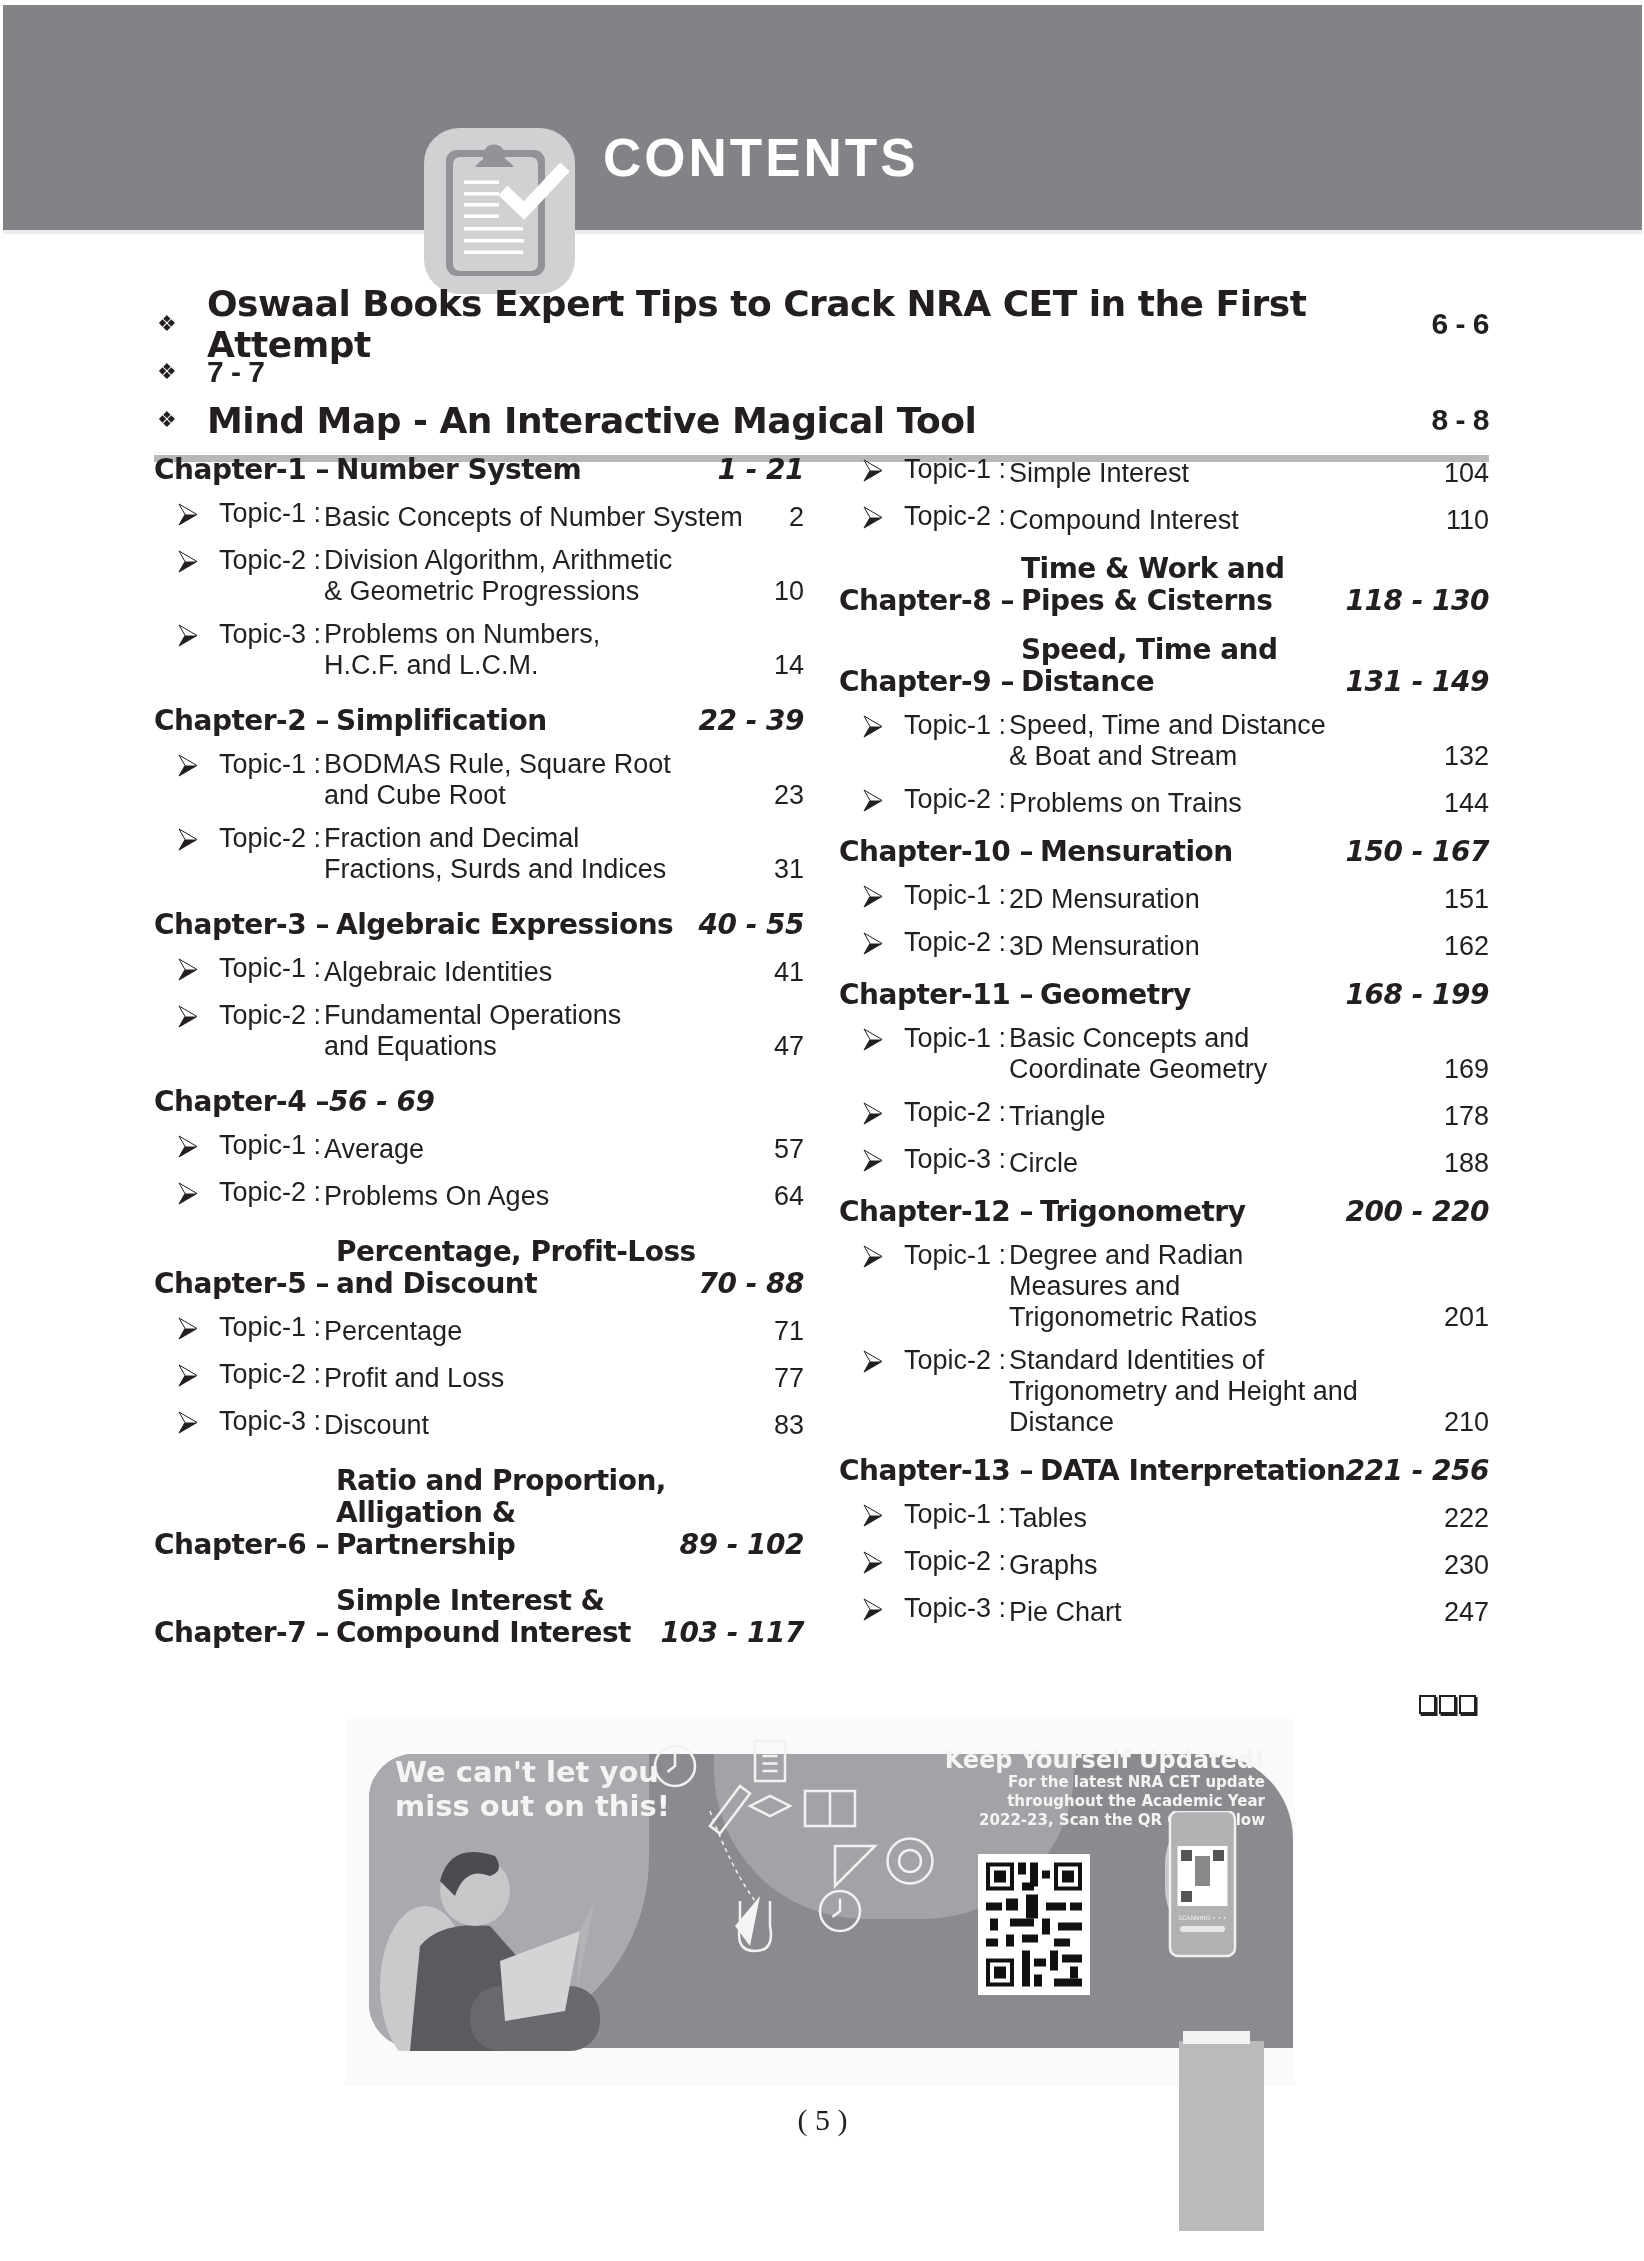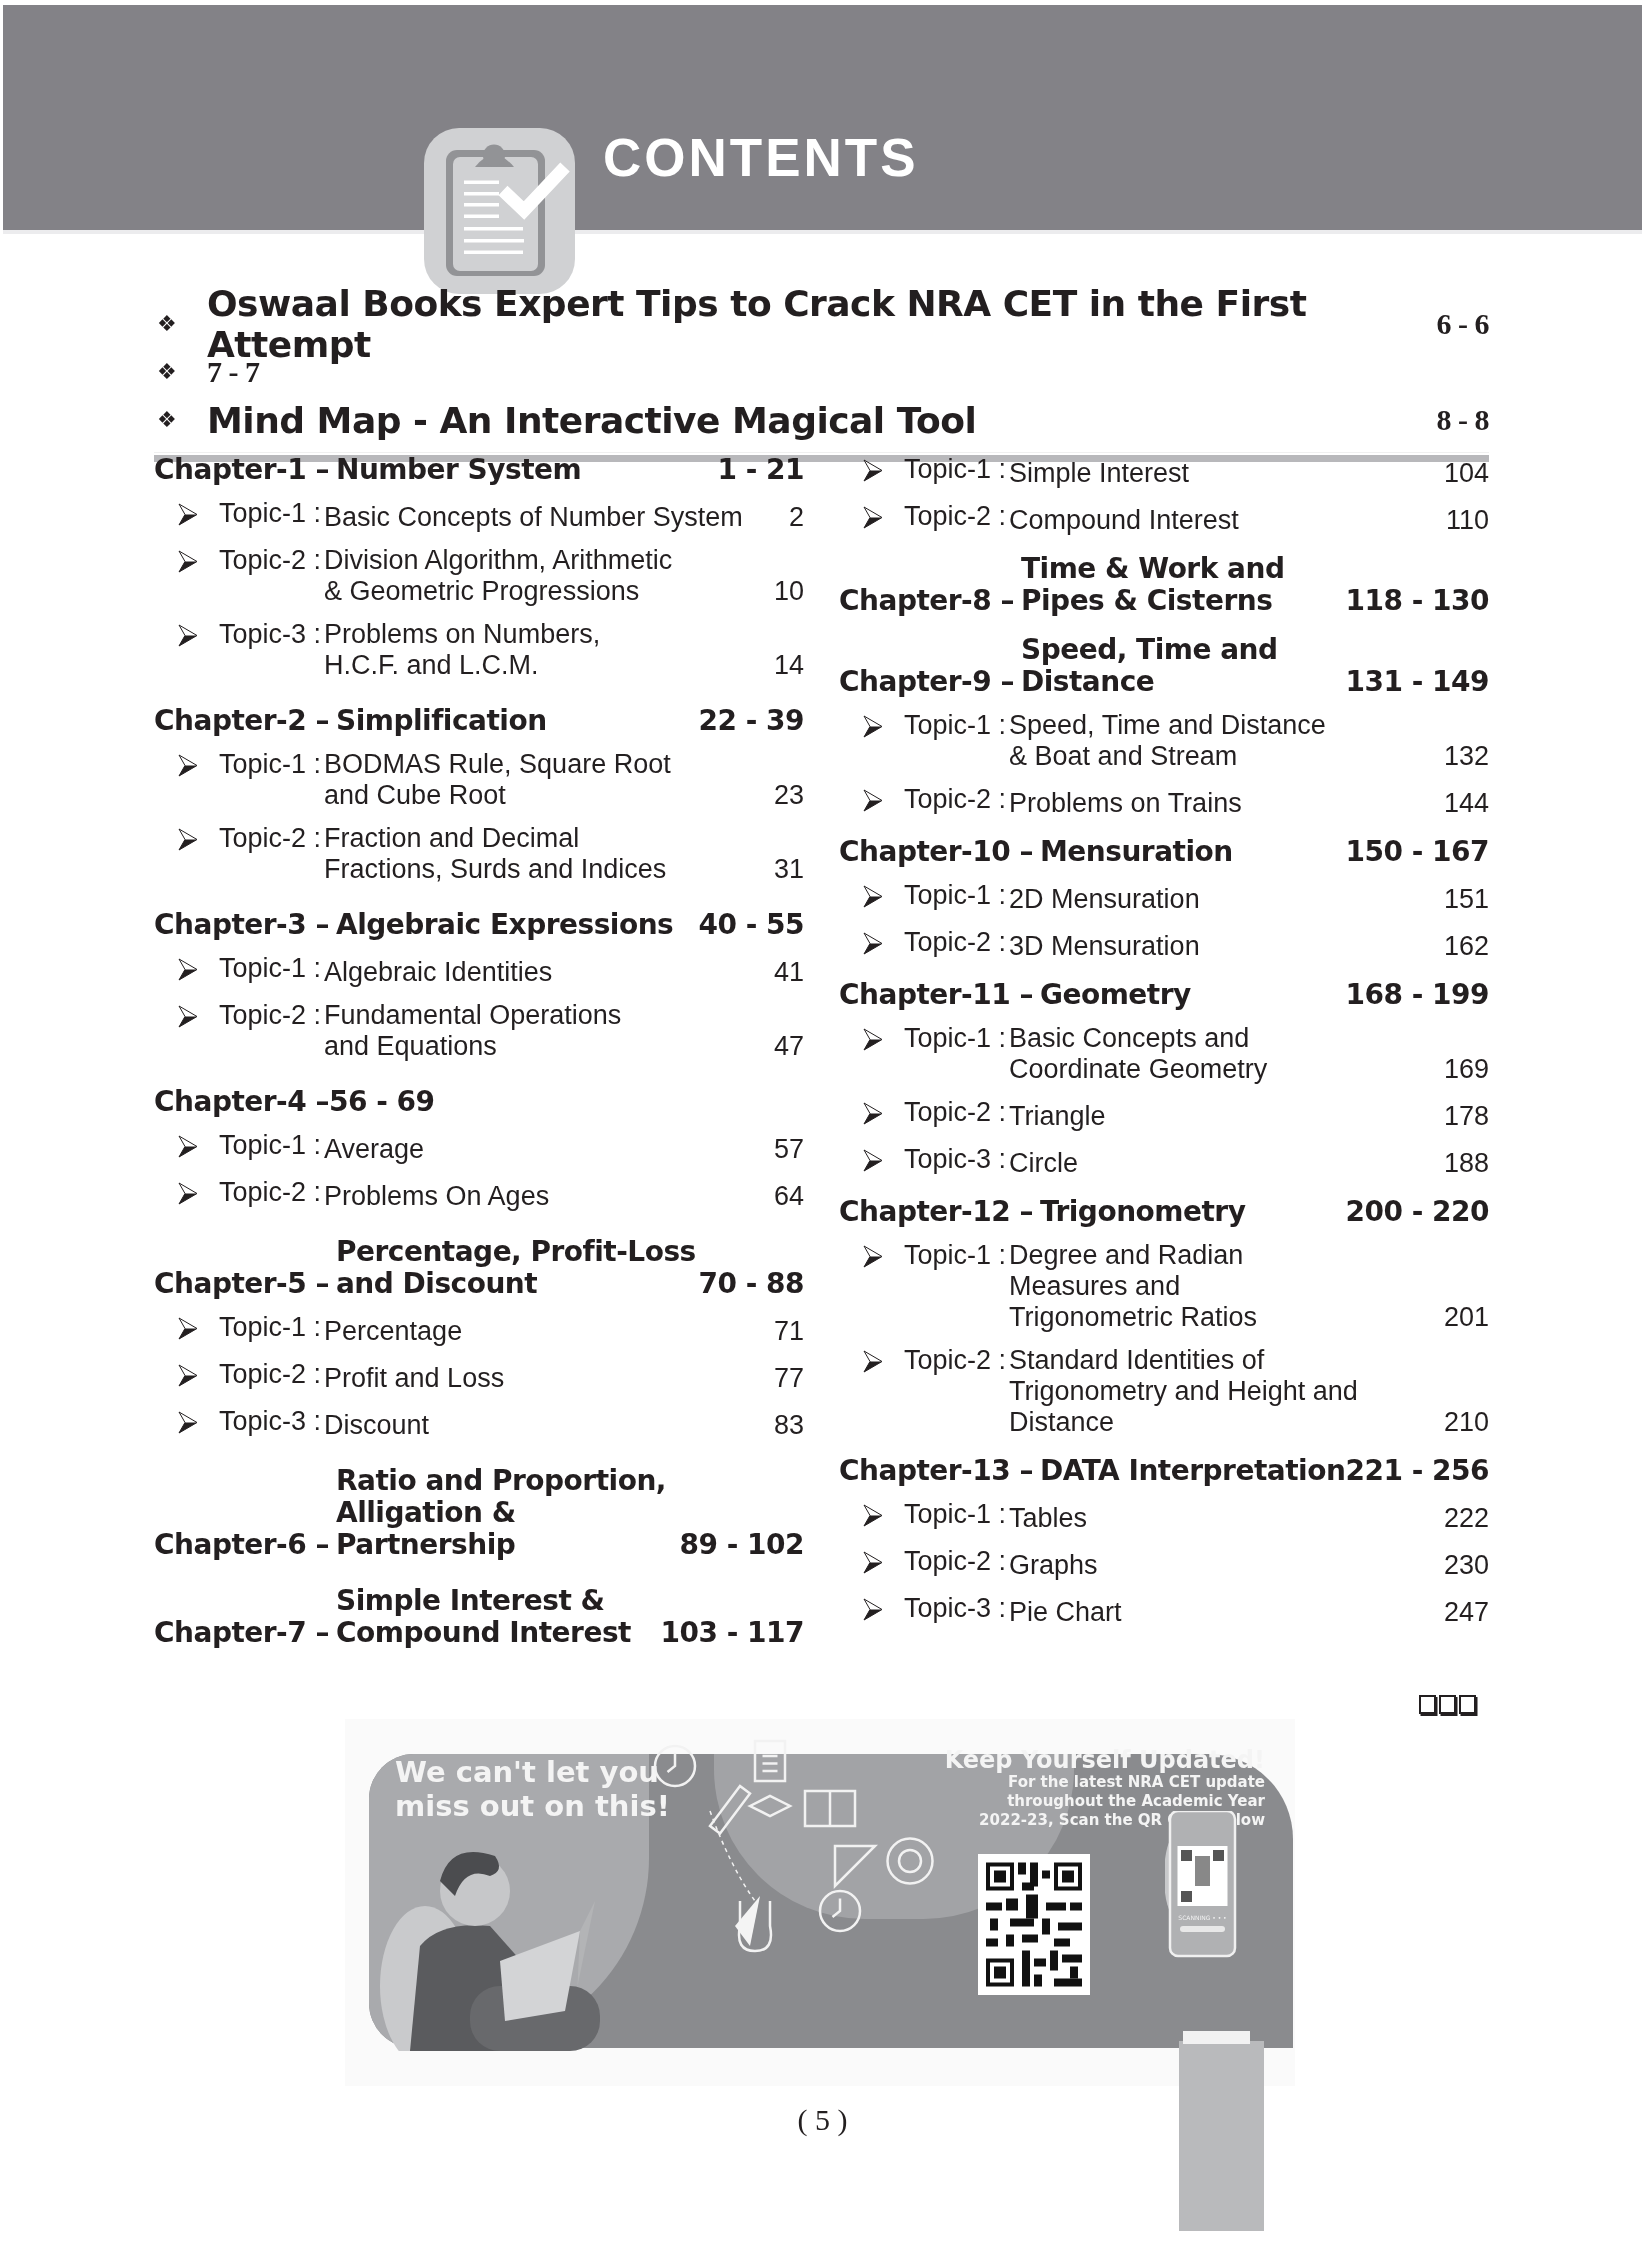--- a/index.html
+++ b/index.html
@@ -11,34 +11,34 @@
   .header-band-shadow { position: absolute; left: 3px; top: 230px; width: 1639px; height: 4px; background: #ececee; }
 
   .clip-icon { position: absolute; left: 424px; top: 128px; width: 151px; height: 166px; }
   .page-title { position: absolute; left: 603px; top: 131px; font-size: 53px; font-weight: bold;
                 color: #ffffff; letter-spacing: 3px; line-height: 1; font-family: Liberation Sans, sans-serif; }
 
   .intro-list { position: absolute; left: 157px; top: 300px; width: 1332px; }
   .intro-item { position: relative; height: 48px; display: flex; align-items: center; }
   .intro-bullet { width: 50px; font-size: 22px; color: #231f20; }
   .intro-text { flex: 1; font-size: 36px; font-weight: bold; font-family: "DejaVu Sans", sans-serif; letter-spacing: -0.5px; }
-  .intro-pages { font-size: 30px; font-weight: bold; font-family: Liberation Serif, serif; letter-spacing: -0.5px; }
+  .intro-pages { font-size: 30px; font-weight: bold; font-family: Liberation Sans, sans-serif; letter-spacing: -0.5px; }
 
   .divider { position: absolute; left: 154px; top: 455px; width: 1335px; height: 7px; background: #b8b8bb; }
   .divider-thin { position: absolute; left: 154px; top: 452px; width: 1335px; height: 1px; background: #f0f0f0; }
 
   .col { position: absolute; top: 454px; }
   .col-left { left: 154px; width: 650px; }
   .col-right { left: 839px; width: 650px; }
 
   .chapter { display: flex; align-items: flex-end; font-family: "DejaVu Sans", sans-serif; font-weight: bold;
              font-size: 28px; line-height: 32px; letter-spacing: -0.5px; color: #231f20; }
   .chapter .ch-num { white-space: nowrap; }
   .chapter .ch-title { flex: 1; white-space: pre-line; padding-left: 7px; }
-  .chapter .ch-pages { white-space: nowrap; text-align: right; }
+  .chapter .ch-pages { white-space: nowrap; text-align: right; font-style: italic; }
 
   .topic { display: flex; align-items: flex-end; font-family: "Liberation Sans", sans-serif;
            font-size: 27px; line-height: 31px; color: #231f20; }
   .topic .arrow { width: 20px; margin-left: 24px; margin-right: 21px; align-self: flex-start; padding-top: 4px; }
   .topic .t-label { white-space: nowrap; align-self: flex-start; }
   .topic .t-title { flex: 1; white-space: pre-line; padding-left: 3px; }
   .topic .t-page { white-space: nowrap; text-align: right; }
 
   .gap-s { height: 12px; }
   .gap-m { height: 17px; }

